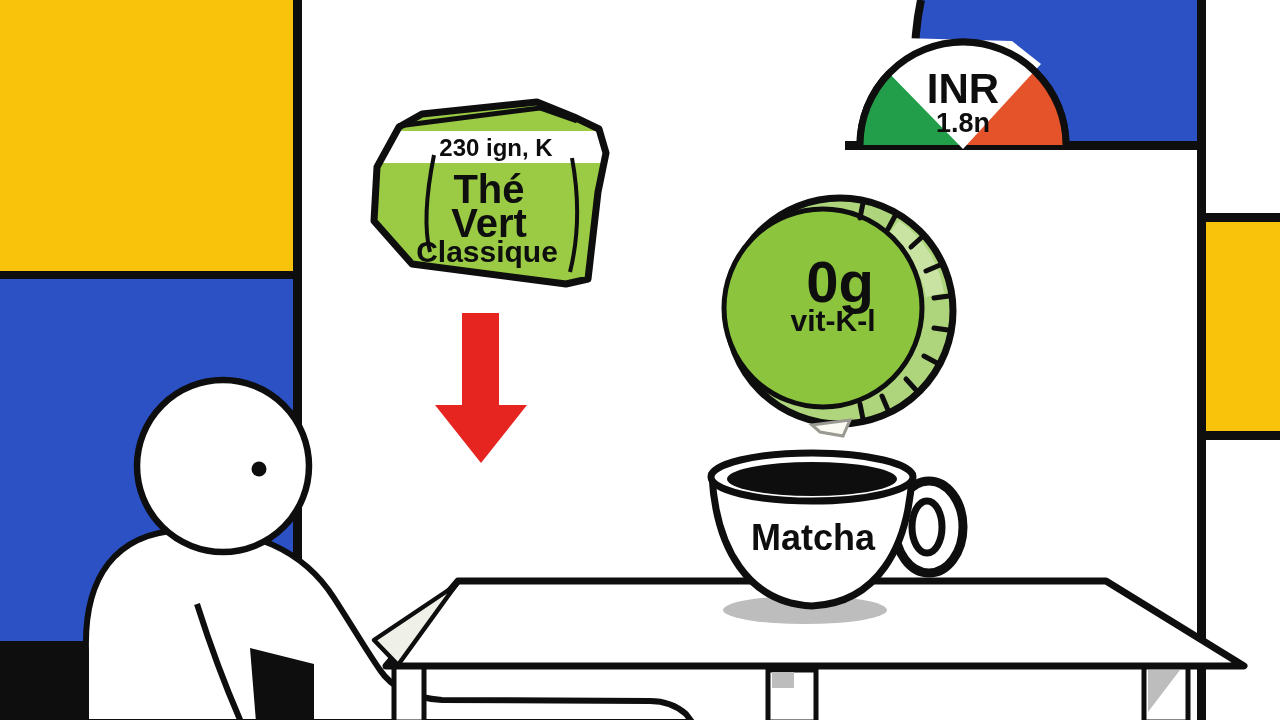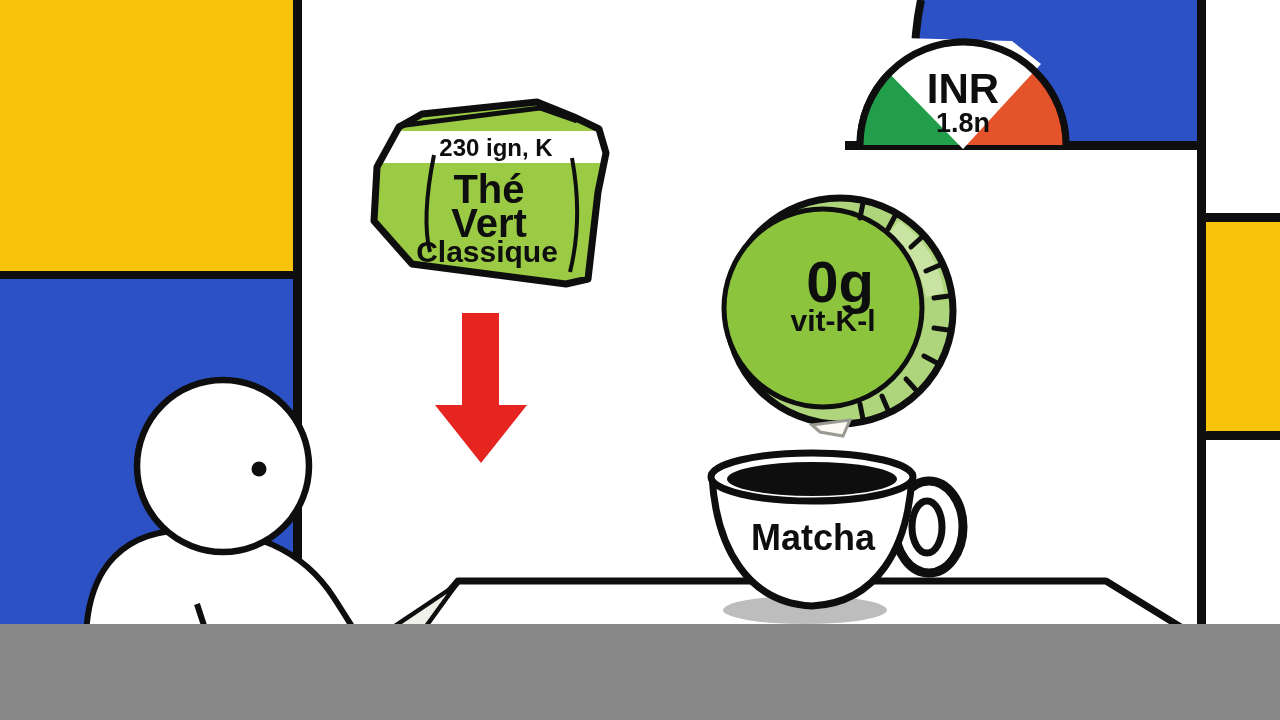--- a/index.html
+++ b/index.html
@@ -1,17 +1,17 @@
 <!DOCTYPE html>
 <html style="--yellow: #F8C30A; --blue: #2B51C4; --ink: #0E0E0E; --gauge_green: #229E4B; --gauge_red: #E5532B; --arrow_red: #E62520; --package_green: #9BCB45; --coin_green: #8CC43E; --coin_rim: #AED57C; --coin_rim_light: #C9E4A2; --shadow_gray: #BDBDBD; --flap_tint: #EFF0E8;"><head>
 <meta charset="utf-8">
 <style>
   html,body{margin:0;padding:0;background:#888;}
   .stage{
-    width:1280px;height:624px;position:relative;overflow:hidden;background:#fff;
+    width:1280px;height:720px;position:relative;overflow:hidden;background:#fff;
     font-family:"Liberation Sans", sans-serif;
   }
   svg{display:block;}
   text{font-family:"Liberation Sans", sans-serif;font-weight:bold;fill:var(--ink);}
   .f-yellow{fill:var(--yellow);}
   .f-blue{fill:var(--blue);}
   .f-ink{fill:var(--ink);}
   .f-white{fill:#ffffff;}
   .f-ggreen{fill:var(--gauge_green);}
   .f-gred{fill:var(--gauge_red);}

